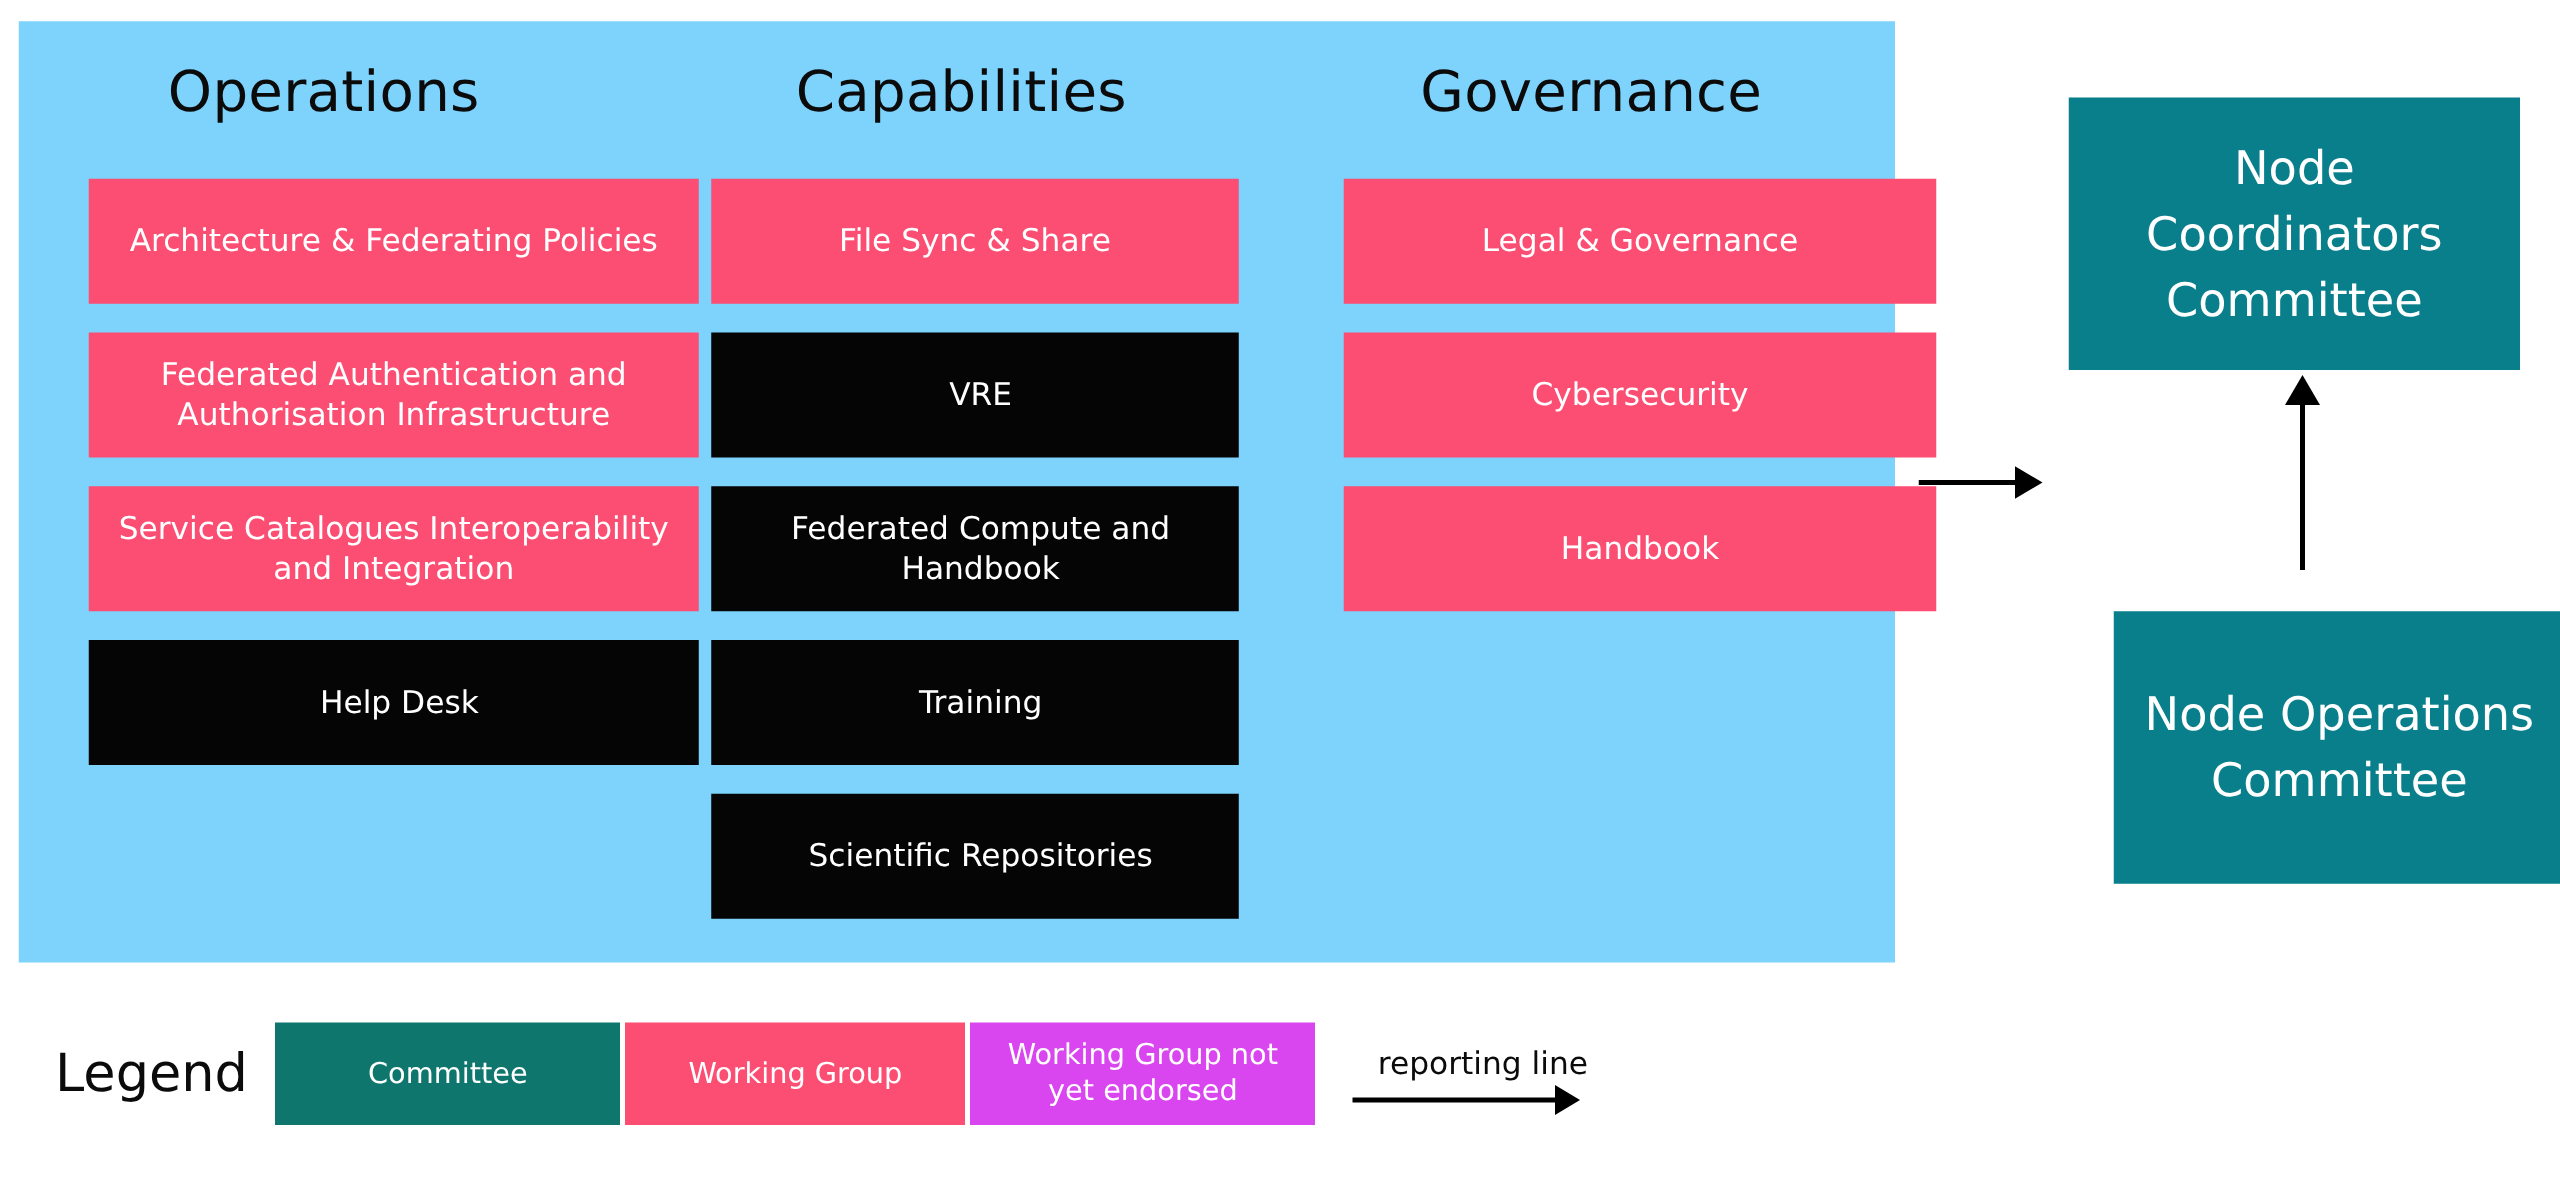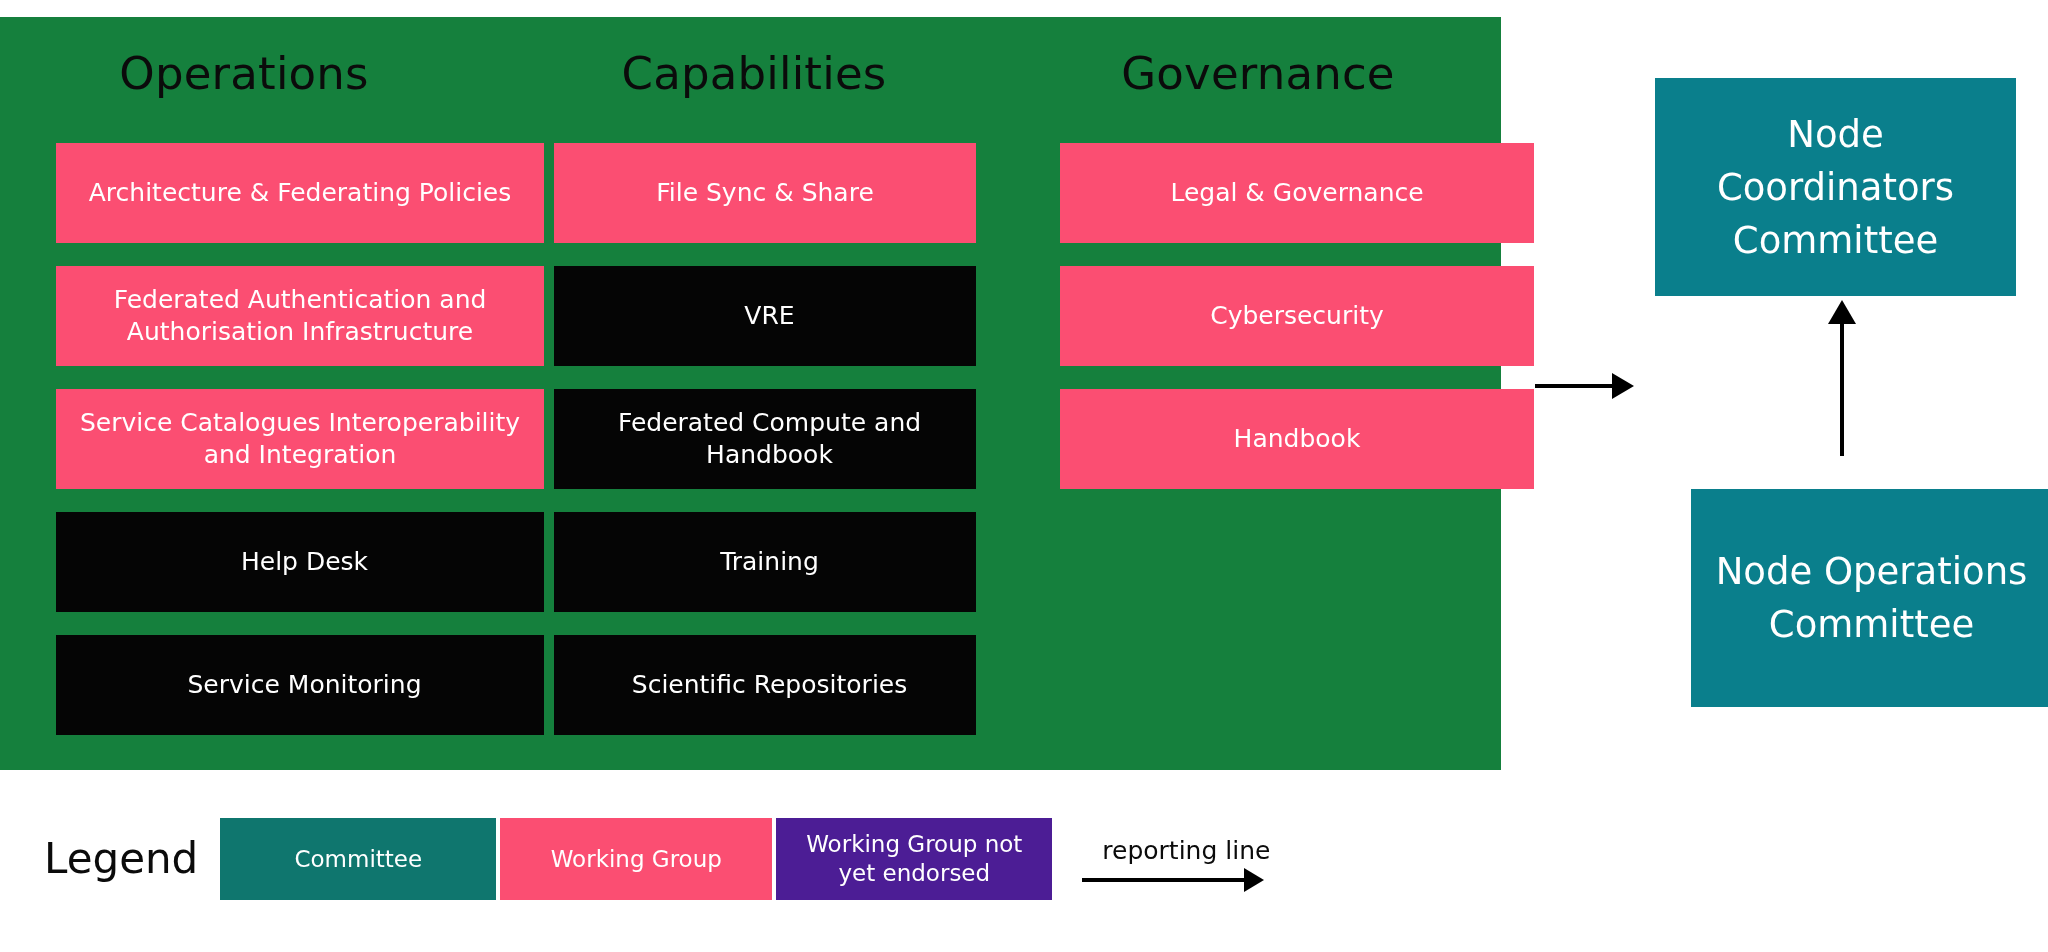--- a/index.html
+++ b/index.html
@@ -13,25 +13,25 @@
     height: 952px;
     position: relative;
     overflow: hidden;
     font-family: "DejaVu Sans", "Liberation Sans", sans-serif;
     -webkit-font-smoothing: antialiased;
   }
 
   
   #matrix-panel {
     position: absolute;
-    left: 0;
+    left: 15px;
     top: 17px;
     width: 1501px;
     height: 753px;
-    background: #15803d;
+    background: #7dd3fc;
   }
 
   
   .column {
     position: absolute;
     top: 28px;
     width: 422px;
   }
   .column.col-0 { left: 33px; }
   .column.col-1 { left: 543px; }
@@ -168,21 +168,21 @@
     text-align: center;
     color: #ffffff;
     font-size: 23px;
     line-height: 29px;
     box-sizing: border-box;
     padding: 0 8px;
     margin-right: 4px;
   }
   #legend-swatch-committee { width: 276px; background: #0f766e; }
   #legend-swatch-wg        { width: 272px; background: #fb4e72; }
-  #legend-swatch-wg-nye    { width: 276px; background: #4c1d95; }
+  #legend-swatch-wg-nye    { width: 276px; background: #d946ef; }
 
   #legend-reporting {
     position: relative;
     margin-left: 26px;
     width: 200px;
     height: 82px;
   }
   #legend-reporting-label {
     position: absolute;
     left: 0;
@@ -215,21 +215,20 @@
 
 <div id="matrix-panel">
 
   <div class="column col-0">
     <div class="column-title">Operations</div>
     <div class="box-stack">
       <div class="node-box wg">Architecture &amp; Federating Policies</div>
       <div class="node-box wg">Federated Authentication and Authorisation Infrastructure</div>
       <div class="node-box wg">Service Catalogues Interoperability and Integration</div>
       <div class="node-box wg-nye">Help Desk</div>
-      <div class="node-box wg-nye">Service Monitoring</div>
     </div>
   </div>
 
   <div class="column col-1">
     <div class="column-title">Capabilities</div>
     <div class="box-stack">
       <div class="node-box wg">File Sync &amp; Share</div>
       <div class="node-box wg-nye">VRE</div>
       <div class="node-box wg-nye">Federated Compute and Handbook</div>
       <div class="node-box wg-nye">Training</div>

